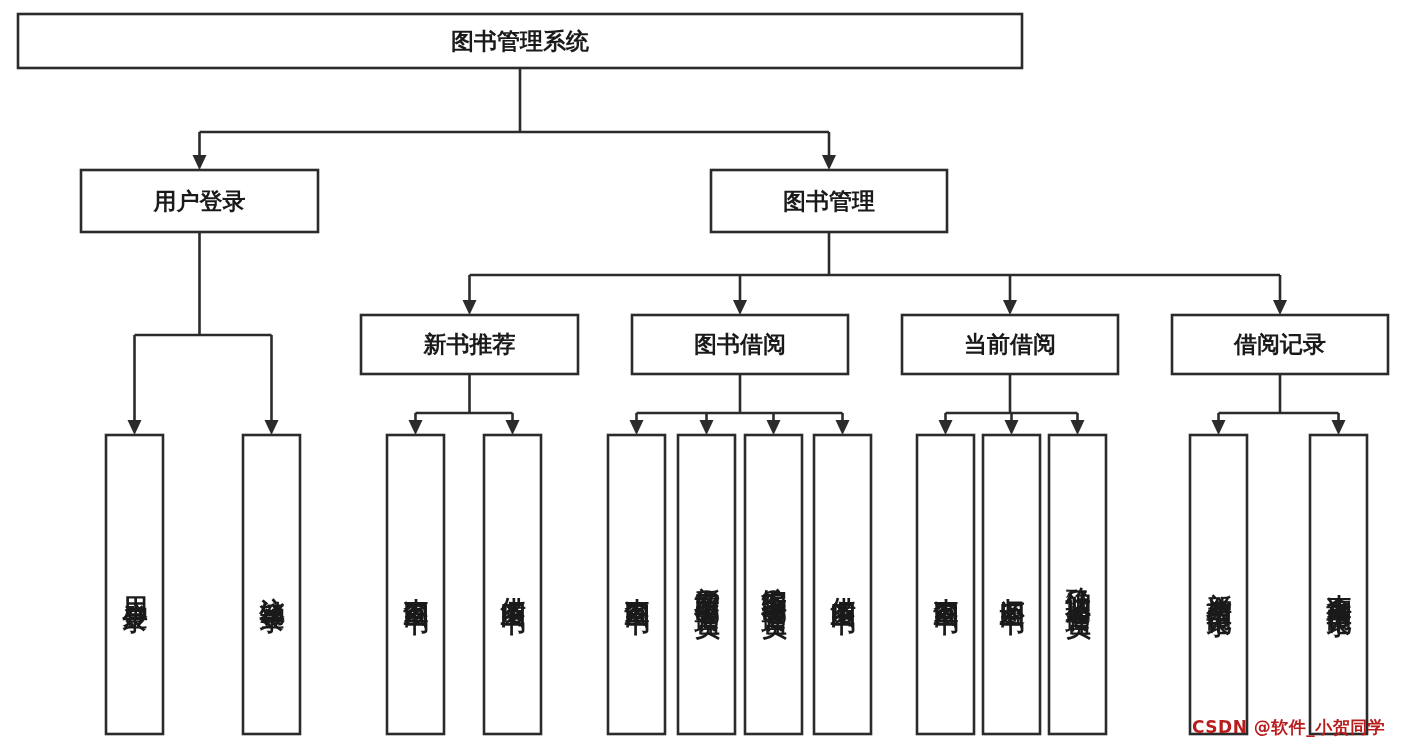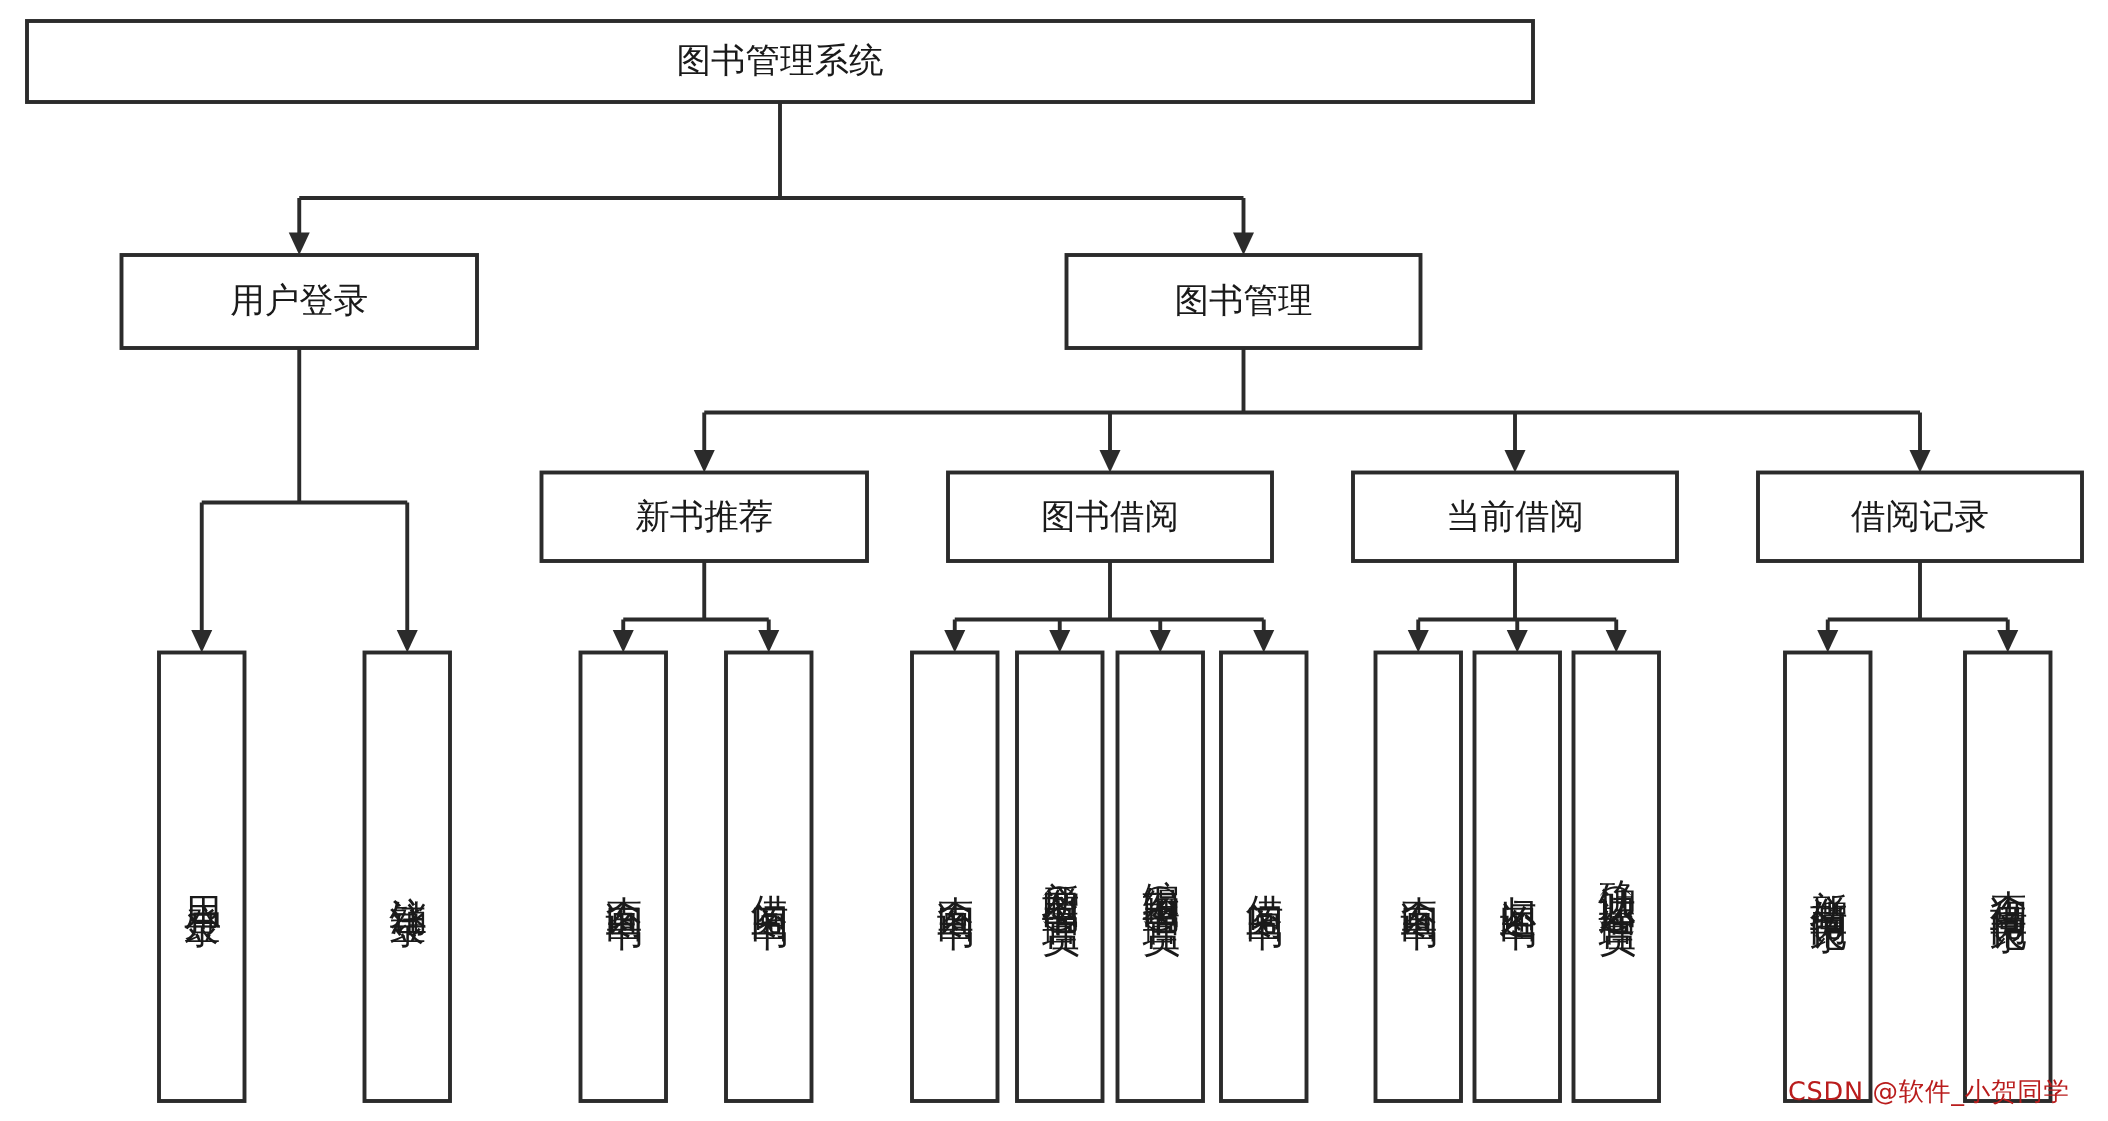--- a/index.html
+++ b/index.html
@@ -12,20 +12,21 @@
     width: 1405px;
     height: 747px;
     overflow: hidden;
     font-family: "DejaVu Sans", "Liberation Sans", sans-serif;
   }
   #diagram-root {
     position: relative;
     width: 1124px;
     height: 747px;
     background: #ffffff;
+    font-weight: bold;
   }
   svg#tree-svg {
     position: absolute;
     left: 0;
     top: 0;
     width: 1405px;
     height: 747px;
     display: block;
   }
   .box-rect {

